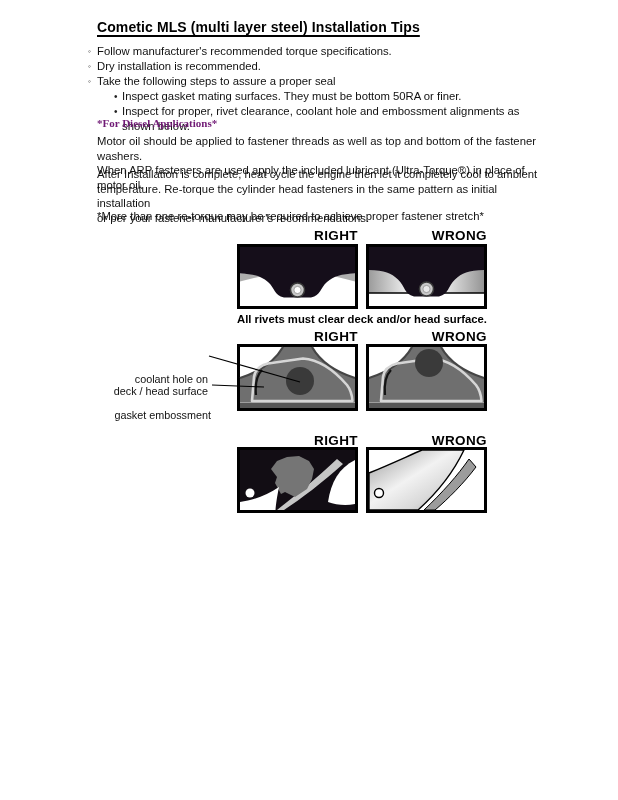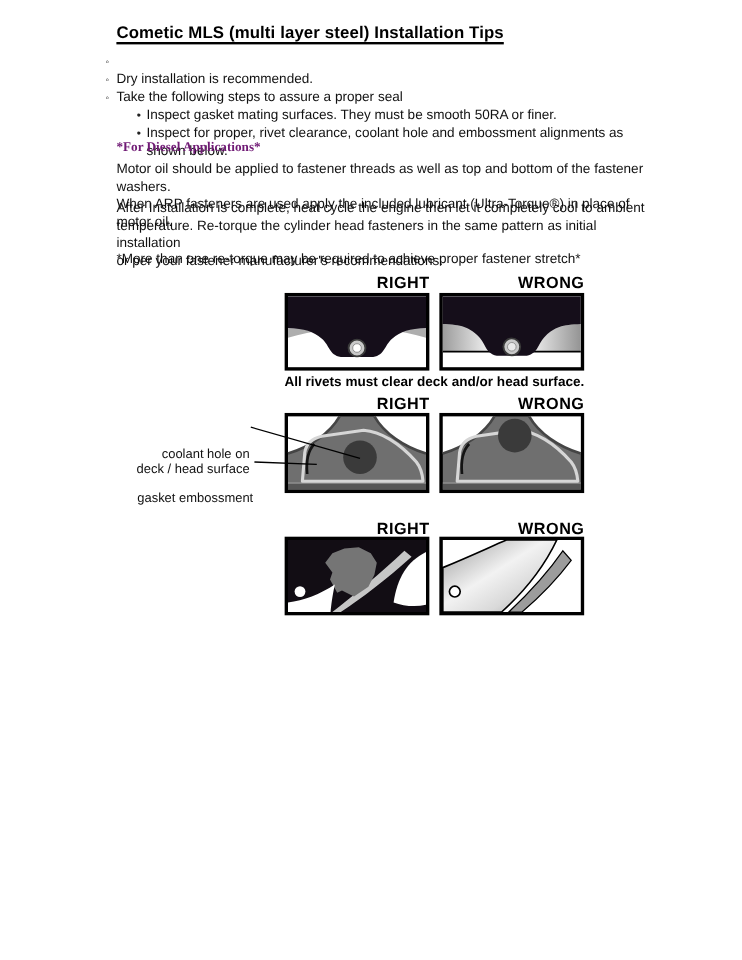--- a/index.html
+++ b/index.html
@@ -35,32 +35,33 @@
 </head>
 <body>
 
 <div class="page">
 
   <div class="abs title">Cometic MLS (multi layer steel) Installation Tips</div>
 
   <div class="abs tips">
     <div class="bullet-row">
       <span class="bullet-glyph">◦</span>
+      <span>Follow manufacturer's recommended torque specifications.</span>
     </div>
     <div class="bullet-row">
       <span class="bullet-glyph">◦</span>
       <span>Dry installation is recommended.</span>
     </div>
     <div class="bullet-row">
       <span class="bullet-glyph">◦</span>
       <span>Take the following steps to assure a proper seal</span>
     </div>
     <div class="bullet-row sub">
       <span class="bullet-glyph">•</span>
-      <span>Inspect gasket mating surfaces.  They must be smooth 50RA or finer.</span>
+      <span>Inspect gasket mating surfaces.  They must be bottom 50RA or finer.</span>
     </div>
     <div class="bullet-row sub">
       <span class="bullet-glyph">•</span>
       <span>Inspect for proper, rivet clearance, coolant hole and embossment alignments as shown below.</span>
     </div>
   </div>
 
   <div class="abs diesel-head">*For Diesel Applications*</div>
   <div class="abs para p1">Motor oil should be applied to fastener threads as well as top and bottom of the fastener washers.
 When ARP fasteners are used apply the included lubricant (Ultra-Torque®) in place of motor oil.</div>

